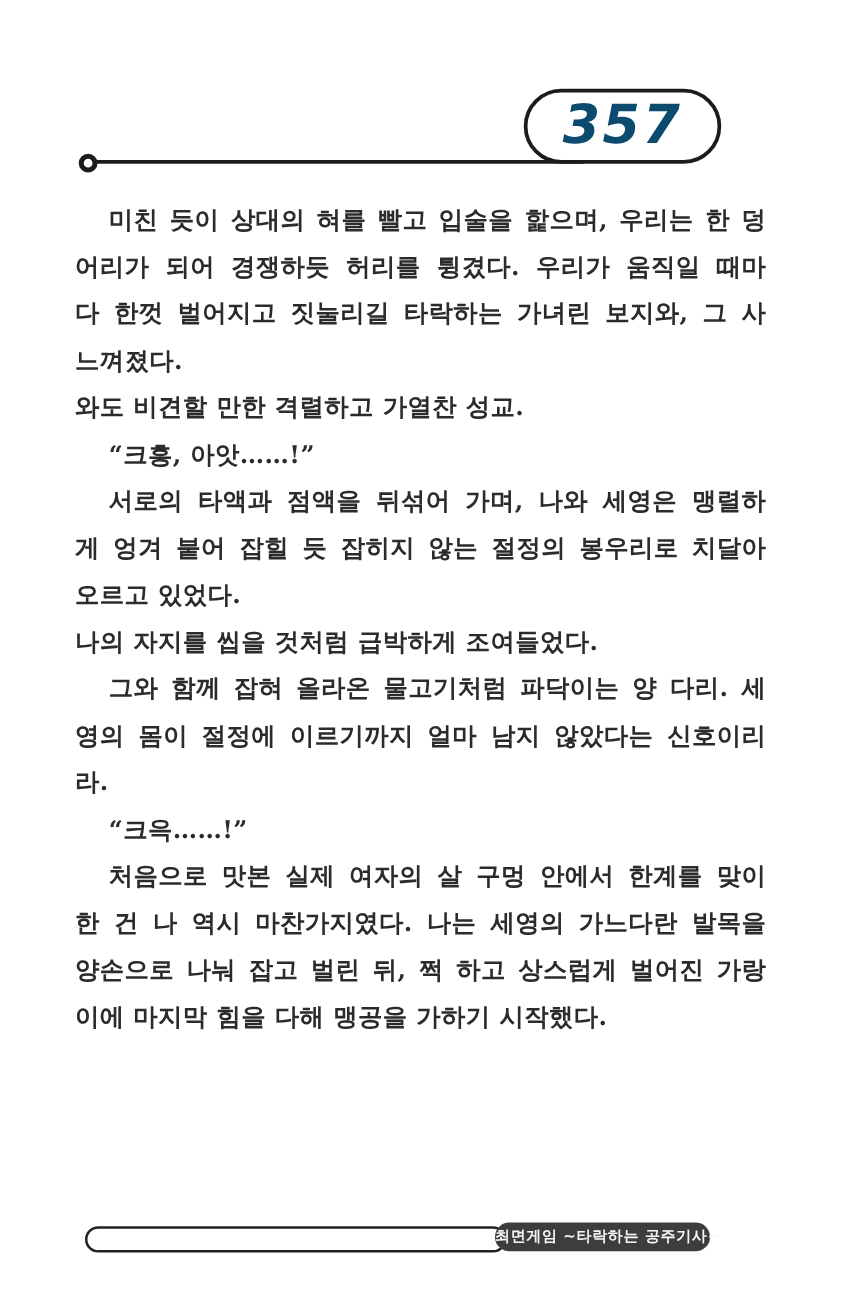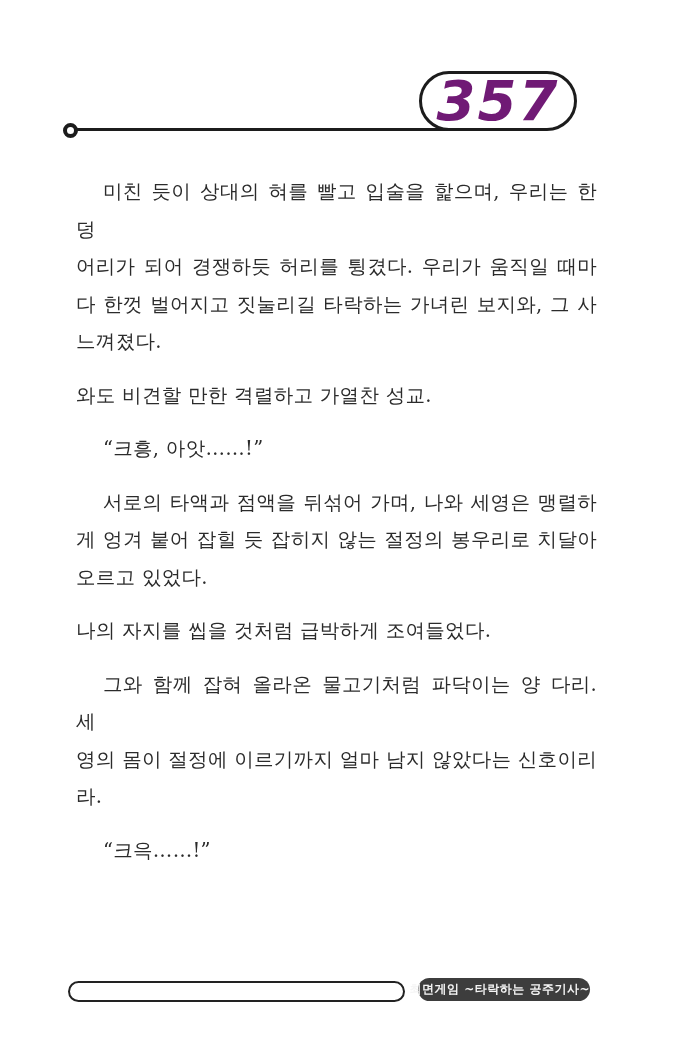--- a/index.html
+++ b/index.html
@@ -37,57 +37,57 @@
     width:152px;height:54px;
     background:#fff;
     border:3.5px solid var(--line);
     border-radius:31px;
     display:flex;align-items:center;justify-content:center;
     z-index:2;
   }
   .page-badge span{
     font-family:"DejaVu Sans","Liberation Sans",sans-serif;
     font-style:italic;font-weight:bold;
-    font-size:56px;letter-spacing:2px;
-    color:#701a75;
+    font-size:43px;letter-spacing:2px;
+    color:#0c4a6e;
     transform:translateY(-1px);
   }
 
   
   .body-text{
     position:absolute;left:60px;top:157px;
     width:553px;
     color:var(--ink);
     font-size:19.5px;
     line-height:37.5px;
     letter-spacing:0.3px;
   }
-  .para{margin:16px;padding:0;}
+  .para{margin:0;padding:0;font-weight:bold;}
   .line{
     text-align:justify;
     text-align-last:justify;
     min-height:37.5px;
   }
   .line.first{text-indent:27px;}
   .line.last{text-align-last:left;}
 
   
   .footer-rule-pill{
     position:absolute;left:68px;top:981px;
     width:333px;height:17px;
     border:2px solid #222;
     border-radius:11px;
     background:#fff;
   }
   .footer-badge{
-    position:absolute;left:418px;top:978px;
+    position:absolute;left:396px;top:978px;
     width:172px;height:23px;
     background:var(--footer-badge-bg);
     border-radius:12px;
-    display:flex;align-items:center;justify-content:flex-end;
+    display:flex;align-items:center;justify-content:flex-start;
   }
   .footer-badge span{
     font-family:"DejaVu Sans","Liberation Sans",sans-serif;
     font-size:12px;font-weight:bold;
     color:var(--footer-badge-text);
     letter-spacing:0.5px;
     white-space:nowrap;
   }
 </style>
 </head>
@@ -123,20 +123,26 @@
         <div class="line last">나의 자지를 씹을 것처럼 급박하게 조여들었다.</div>
       </div>
       <div class="para">
         <div class="line first">그와 함께 잡혀 올라온 물고기처럼 파닥이는 양 다리. 세</div>
         <div class="line">영의 몸이 절정에 이르기까지 얼마 남지 않았다는 신호이리</div>
         <div class="line last">라.</div>
       </div>
       <div class="para">
         <div class="line first last">“크윽……!”</div>
       </div>
+      <div class="para">
+        <div class="line first">처음으로 맛본 실제 여자의 살 구멍 안에서 한계를 맞이</div>
+        <div class="line">한 건 나 역시 마찬가지였다. 나는 세영의 가느다란 발목을</div>
+        <div class="line">양손으로 나눠 잡고 벌린 뒤, 쩍 하고 상스럽게 벌어진 가랑</div>
+        <div class="line last">이에 마지막 힘을 다해 맹공을 가하기 시작했다.</div>
+      </div>
     </div>
 
   <div class="footer-rule-pill"></div>
   <div class="footer-badge">
     <span>최면게임 ~타락하는 공주기사~</span>
   </div>
 
 </div>
 
 </body></html>

